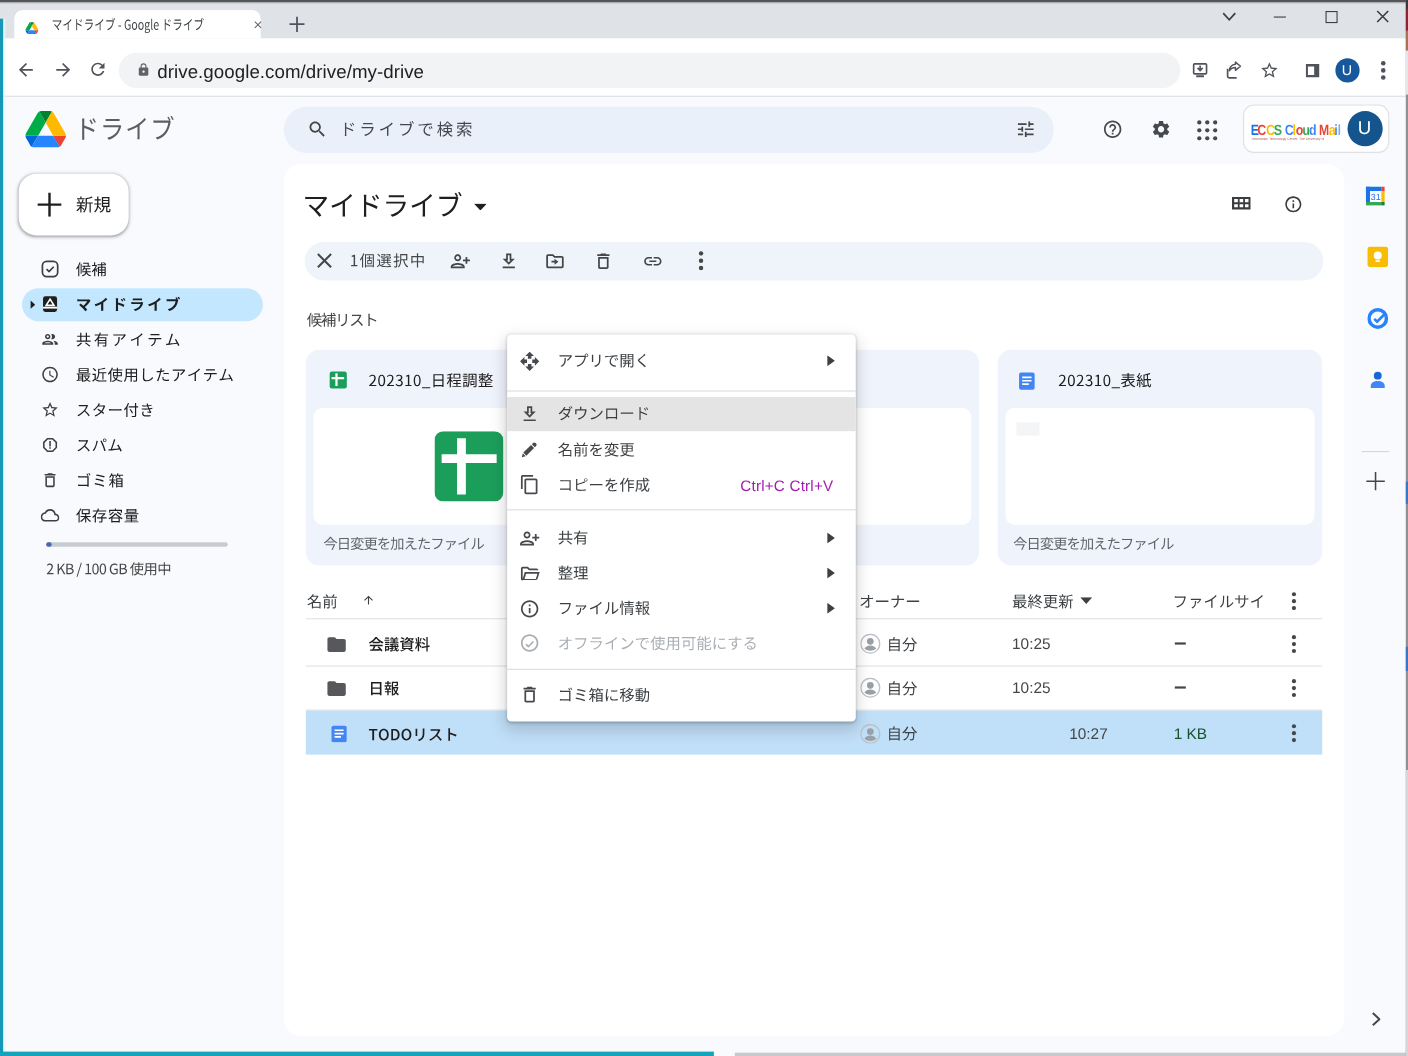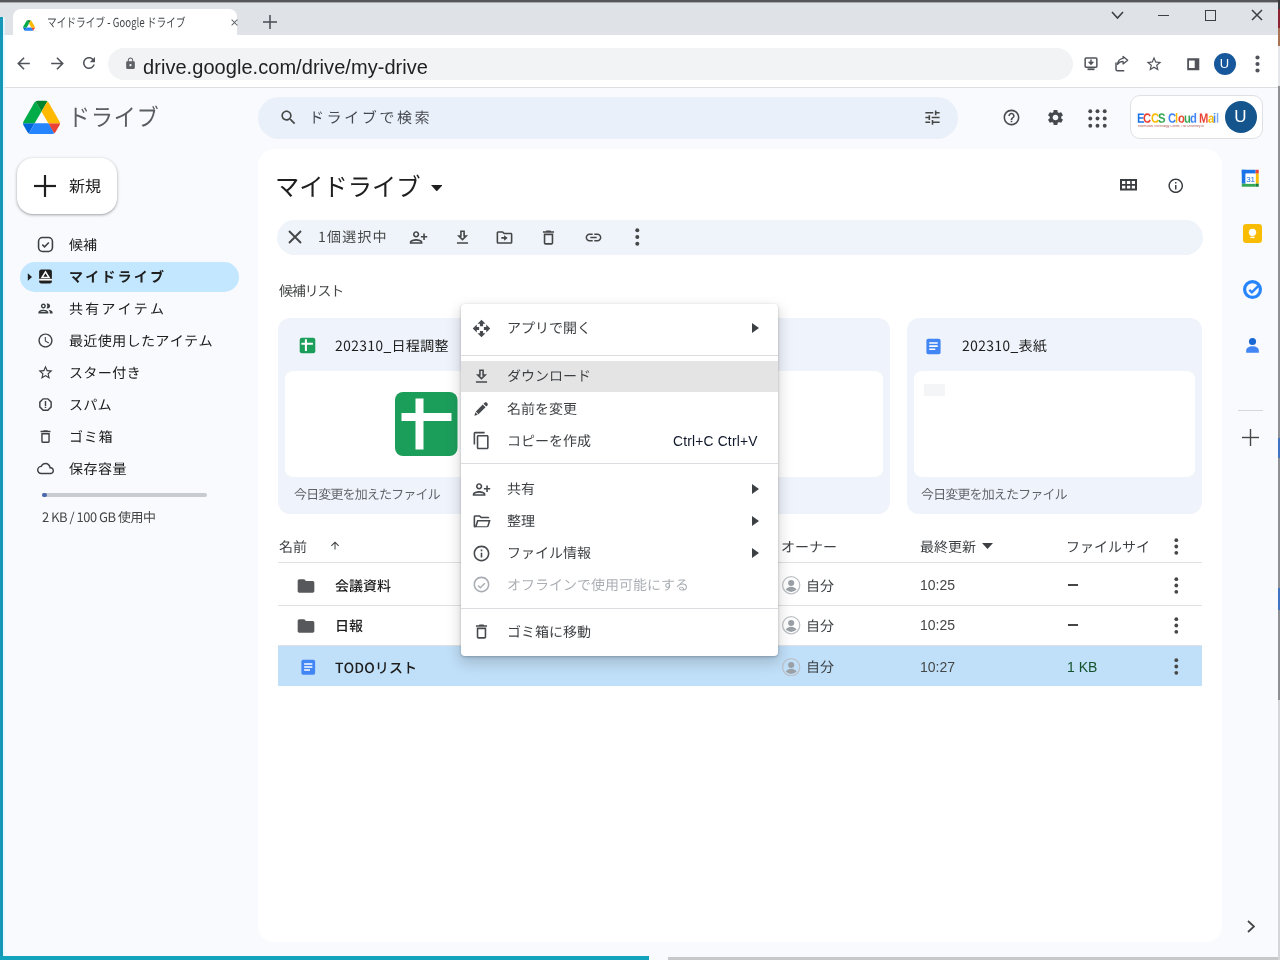--- a/index.html
+++ b/index.html
@@ -45,21 +45,21 @@
 <svg style="position:absolute;left:48px;top:54px;" width="19" height="19" viewBox="0 0 24 24">
       <path d="M12 4l-1.41 1.41L16.17 11H4v2h12.17l-5.58 5.59L12 20l8-8z" fill="#50535A"></path>
     </svg>
 <svg style="position:absolute;left:80px;top:54px;" width="18" height="18" viewBox="0 0 24 24">
       <path d="M17.65 6.35C16.2 4.9 14.21 4 12 4c-4.42 0-7.99 3.58-7.99 8s3.57 8 7.99 8c3.73 0 6.84-2.55 7.73-6h-2.08c-.82 2.33-3.04 4-5.65 4-3.31 0-6-2.69-6-6s2.69-6 6-6c1.66 0 3.14.69 4.22 1.78L13 11h7V4l-2.35 2.35z" fill="#50535A"></path>
     </svg>
 <div class="abs" style="left:108px;top:47.5px;width:965px;height:32px;background:#F1F3F4;border-radius:16px"></div>
 <svg style="position:absolute;left:123.5px;top:57px;" width="13" height="13" viewBox="0 0 24 24">
       <path d="M18 8h-1V6c0-2.76-2.24-5-5-5S7 3.24 7 6v2H6c-1.1 0-2 .9-2 2v10c0 1.1.9 2 2 2h12c1.1 0 2-.9 2-2V10c0-1.1-.9-2-2-2zm-6 9c-1.1 0-2-.9-2-2s.9-2 2-2 2 .9 2 2-.9 2-2 2zm3.1-9H8.9V6c0-1.71 1.39-3.1 3.1-3.1 1.71 0 3.1 1.39 3.1 3.1v2z" fill="#5F6368"></path>
     </svg>
-<div class="abs" style="left:143px;top:55.5px;font-size:20px;color:#202124;letter-spacing:0.05px">drive.google.com/drive/my-drive</div>
+<div class="abs" style="left:143px;top:55.5px;font-size:17px;color:#202124;letter-spacing:0.05px">drive.google.com/drive/my-drive</div>
 <svg class="abs" style="left:1082px;top:54.5px" width="18" height="18" viewBox="0 0 24 24">
       <g fill="none" stroke="#50535A" stroke-width="2">
         <rect x="4.2" y="4" width="15.6" height="12.2" rx="1.2"></rect>
         <path d="M12 6v5.4M8.9 9l3.1 3.1L15.1 9"></path>
       </g>
       <path d="M7.3 17.8h9.4v2.4H7.3z" fill="#50535A"></path>
     </svg>
 <svg class="abs" style="left:1113px;top:54.5px" width="18" height="18" viewBox="0 0 24 24">
       <path d="M4 10v9c0 1.1.9 2 2 2h9" stroke="#50535A" stroke-width="2" fill="none"></path>
       <path d="M13.5 4.5C9 5 6.5 8 6 12.5c1.8-2.7 4.2-4 7.5-4v3.4L19.6 7 13.5 2z" stroke="#50535A" stroke-width="1.8" fill="none" stroke-linejoin="round"></path>
@@ -379,21 +379,21 @@
       <path fill="#1f1f1f" d="M3.4 0.0H5.1V-8.9H8.1V-10.3H0.4V-8.9H3.4Z M13.9 0.2C16.6 0.2 18.4 -1.9 18.4 -5.2C18.4 -8.5 16.6 -10.5 13.9 -10.5C11.3 -10.5 9.4 -8.5 9.4 -5.2C9.4 -1.9 11.3 0.2 13.9 0.2ZM13.9 -1.2C12.2 -1.2 11.1 -2.8 11.1 -5.2C11.1 -7.6 12.2 -9.1 13.9 -9.1C15.6 -9.1 16.8 -7.6 16.8 -5.2C16.8 -2.8 15.6 -1.2 13.9 -1.2Z M20.7 0.0H23.4C26.5 0.0 28.3 -1.8 28.3 -5.2C28.3 -8.6 26.5 -10.3 23.3 -10.3H20.7ZM22.3 -1.3V-9.0H23.2C25.4 -9.0 26.6 -7.8 26.6 -5.2C26.6 -2.6 25.4 -1.3 23.2 -1.3Z M34.5 0.2C37.1 0.2 39.0 -1.9 39.0 -5.2C39.0 -8.5 37.1 -10.5 34.5 -10.5C31.8 -10.5 30.0 -8.5 30.0 -5.2C30.0 -1.9 31.8 0.2 34.5 0.2ZM34.5 -1.2C32.8 -1.2 31.7 -2.8 31.7 -5.2C31.7 -7.6 32.8 -9.1 34.5 -9.1C36.2 -9.1 37.3 -7.6 37.3 -5.2C37.3 -2.8 36.2 -1.2 34.5 -1.2Z M50.9 -10.7H49.2C49.3 -10.4 49.3 -9.9 49.3 -9.4C49.3 -8.9 49.3 -7.6 49.3 -7.0C49.3 -4.6 49.1 -3.5 48.1 -2.4C47.3 -1.4 46.1 -0.9 44.8 -0.5L45.9 0.7C47.0 0.3 48.4 -0.3 49.3 -1.4C50.3 -2.5 50.8 -3.7 50.8 -6.9C50.8 -7.5 50.8 -8.8 50.8 -9.4C50.8 -9.9 50.9 -10.4 50.9 -10.7ZM44.4 -10.6H42.8C42.8 -10.3 42.8 -9.8 42.8 -9.6C42.8 -9.1 42.8 -5.6 42.8 -4.9C42.8 -4.5 42.8 -4.0 42.8 -3.8H44.4C44.4 -4.0 44.3 -4.5 44.3 -4.9C44.3 -5.6 44.3 -9.1 44.3 -9.6C44.3 -10.0 44.4 -10.3 44.4 -10.6Z M65.4 -9.4 64.5 -10.1C64.2 -10.0 63.8 -10.0 63.2 -10.0C62.7 -10.0 58.7 -10.0 58.0 -10.0C57.6 -10.0 56.8 -10.0 56.5 -10.1V-8.5C56.7 -8.5 57.5 -8.6 58.0 -8.6C58.6 -8.6 62.6 -8.6 63.2 -8.6C62.8 -7.5 61.9 -5.9 61.0 -4.9C59.6 -3.3 57.5 -1.6 55.2 -0.8L56.3 0.4C58.3 -0.5 60.2 -2.0 61.7 -3.6C63.1 -2.3 64.5 -0.8 65.4 0.5L66.7 -0.6C65.8 -1.7 64.1 -3.5 62.7 -4.7C63.6 -6.0 64.5 -7.5 65.0 -8.7C65.1 -8.9 65.3 -9.3 65.4 -9.4Z M72.6 -1.3C72.6 -0.7 72.6 0.0 72.5 0.5H74.2C74.2 0.0 74.1 -0.9 74.1 -1.3V-5.6C75.7 -5.1 78.0 -4.2 79.4 -3.4L80.1 -5.0C78.7 -5.6 76.0 -6.6 74.1 -7.2V-9.4C74.1 -9.9 74.2 -10.5 74.2 -10.9H72.5C72.6 -10.5 72.6 -9.8 72.6 -9.4C72.6 -8.2 72.6 -2.2 72.6 -1.3Z"></path>
     </svg>
 <svg class="abs" style="left:782.3px;top:657.5999999999999px" width="18.4" height="18.4" viewBox="0 0 24 24">
       <circle cx="12" cy="12" r="11.2" fill="none" stroke="#BDC1C6" stroke-width="1.6"></circle>
       <circle cx="12" cy="9.2" r="4" fill="#9AA0A6"></circle>
       <path d="M12 14c-3.3 0-6.2 1.7-6.9 4.1a11.2 11.2 0 0 0 13.8 0C18.2 15.7 15.3 14 12 14z" fill="#9AA0A6"></path>
     </svg>
 <svg style="position:absolute;left:805.5px;top:655.0px;overflow:visible;" width="30" height="22" viewBox="0 -17 30 22">
       <path fill="#3C4043" d="M3.3 -5.8H10.8V-3.7H3.3ZM3.3 -6.7V-8.8H10.8V-6.7ZM3.3 -2.7H10.8V-0.6H3.3ZM6.4 -11.8C6.3 -11.2 6.0 -10.5 5.8 -9.8H2.3V1.1H3.3V0.4H10.8V1.1H11.9V-9.8H6.9C7.1 -10.4 7.4 -11.0 7.6 -11.6Z M18.5 -11.5C17.7 -9.3 16.1 -7.4 14.3 -6.2C14.6 -6.0 15.0 -5.6 15.2 -5.4C17.0 -6.7 18.6 -8.8 19.7 -11.2ZM23.4 -11.5 22.4 -11.1C23.5 -9.0 25.2 -6.7 26.8 -5.5C27.0 -5.8 27.4 -6.2 27.7 -6.4C26.1 -7.5 24.3 -9.6 23.4 -11.5ZM16.6 -6.5V-5.4H19.5C19.2 -3.1 18.4 -0.8 15.1 0.3C15.3 0.5 15.6 0.9 15.8 1.2C19.3 -0.1 20.2 -2.7 20.6 -5.4H24.2C24.1 -1.9 23.9 -0.5 23.5 -0.1C23.4 0.0 23.2 0.1 22.9 0.1C22.6 0.1 21.7 0.0 20.8 -0.0C21.0 0.3 21.1 0.7 21.2 1.0C22.0 1.1 22.9 1.1 23.4 1.0C23.9 1.0 24.2 0.9 24.5 0.5C24.9 0.0 25.1 -1.6 25.4 -6.0C25.4 -6.1 25.4 -6.5 25.4 -6.5Z"></path>
     </svg>
-<div class="abs" style="left:920px;top:658.8px;font-size:14px;color:#444746">10:27</div>
+<div class="abs" style="left:972px;top:658.8px;font-size:14px;color:#444746">10:27</div>
 <div class="abs" style="left:1067px;top:658.8px;font-size:14px;color:#14532d">1 KB</div>
 <svg class="abs" style="left:1174px;top:658.3px" width="4.6" height="17" viewBox="0 0 4.6 17">
       <circle cx="2.3" cy="2.2" r="1.9" fill="#444746"></circle>
       <circle cx="2.3" cy="8.5" r="1.9" fill="#444746"></circle>
       <circle cx="2.3" cy="14.8" r="1.9" fill="#444746"></circle>
     </svg>
 <div class="abs" style="left:461px;top:304px;width:317px;height:351.5px;background:#fff;border-radius:4px;box-shadow:0 1px 3px rgba(0,0,0,.24),0 6px 14px 2px rgba(0,0,0,.15);z-index:50"></div>
 <div class="abs" style="left:461px;top:360.5px;width:317px;height:31px;background:#E4E4E5;z-index:51"></div>
 <svg style="position:absolute;left:471.5px;top:318.5px;z-index:52;" width="19" height="19" viewBox="0 0 24 24">
       <path d="M10 9h4V6h3l-5-5-5 5h3v3zm-1 1H6V7l-5 5 5 5v-3h3v-4zm14 2l-5-5v3h-3v4h3v3l5-5zm-9 3h-4v3H7l5 5 5-5h-3v-3z" fill="#46494D"></path>
@@ -459,21 +459,21 @@
     </svg>
 <svg style="position:absolute;left:471.5px;top:622.0px;z-index:52;" width="19" height="19" viewBox="0 0 24 24">
       <path d="M6 19c0 1.1.9 2 2 2h8c1.1 0 2-.9 2-2V7H6v12zM8 9h8v10H8V9zm7.5-5l-1-1h-5l-1 1H5v2h14V4h-3.5z" fill="#46494D"></path>
     </svg>
 <svg style="position:absolute;left:507.0px;top:619.8px;overflow:visible;z-index:52;" width="86" height="22" viewBox="0 -17 86 22">
       <path fill="#3d4043" d="M10.3 -11.6 9.5 -11.2C9.9 -10.7 10.4 -9.9 10.6 -9.3L11.4 -9.7C11.1 -10.2 10.6 -11.1 10.3 -11.6ZM12.1 -12.0 11.3 -11.6C11.7 -11.1 12.1 -10.3 12.4 -9.8L13.2 -10.1C12.9 -10.6 12.4 -11.5 12.1 -12.0ZM2.0 -1.5V-0.2C2.3 -0.2 3.0 -0.2 3.5 -0.2H10.4L10.4 0.5H11.6C11.6 0.3 11.6 -0.3 11.6 -0.8V-8.0C11.6 -8.4 11.6 -8.8 11.6 -9.1C11.3 -9.1 10.9 -9.1 10.6 -9.1H3.7C3.2 -9.1 2.6 -9.1 2.1 -9.2V-7.9C2.5 -8.0 3.1 -8.0 3.7 -8.0H10.4V-1.4H3.5C2.9 -1.4 2.3 -1.4 2.0 -1.5Z M18.0 -10.6 17.6 -9.6C19.5 -9.3 23.2 -8.5 24.9 -7.9L25.4 -9.0C23.6 -9.6 19.8 -10.4 18.0 -10.6ZM17.4 -6.9 17.0 -5.9C19.0 -5.6 22.4 -4.8 24.0 -4.1L24.4 -5.2C22.7 -5.9 19.3 -6.6 17.4 -6.9ZM16.6 -2.8 16.2 -1.8C18.5 -1.4 22.6 -0.5 24.5 0.4L24.9 -0.7C23.0 -1.5 19.0 -2.5 16.6 -2.8Z M36.0 -4.1H39.7V-2.7H36.0ZM36.0 -4.9V-6.3H39.7V-4.9ZM36.0 -1.8H39.7V-0.4H36.0ZM35.0 -7.3V1.1H36.0V0.5H39.7V1.0H40.8V-7.3ZM30.6 -11.8C30.1 -10.4 29.4 -9.0 28.5 -8.1C28.8 -8.0 29.2 -7.7 29.4 -7.5C29.9 -8.0 30.3 -8.7 30.7 -9.5H31.3C31.6 -8.9 31.8 -8.3 32.0 -7.8H31.3V-6.2H28.8V-5.2H31.1C30.5 -3.7 29.4 -2.1 28.5 -1.2C28.7 -1.0 29.0 -0.6 29.1 -0.4C29.9 -1.2 30.7 -2.4 31.3 -3.6V1.1H32.3V-3.6C32.9 -3.0 33.6 -2.2 33.9 -1.8L34.6 -2.6C34.2 -2.9 32.9 -4.2 32.3 -4.7V-5.2H34.5V-6.2H32.3V-7.7L33.0 -8.0C32.8 -8.4 32.6 -9.0 32.3 -9.5H34.8V-10.4H31.1C31.3 -10.8 31.5 -11.2 31.6 -11.6ZM36.1 -11.8C35.7 -10.4 34.9 -9.1 34.0 -8.2C34.3 -8.1 34.7 -7.8 34.9 -7.6C35.4 -8.1 35.9 -8.8 36.2 -9.5H37.1C37.5 -8.9 38.0 -8.1 38.2 -7.6L39.1 -8.0C38.9 -8.4 38.6 -9.0 38.2 -9.5H41.3V-10.4H36.7C36.8 -10.8 37.0 -11.2 37.1 -11.6Z M48.4 -9.5V-8.3C49.9 -8.2 52.6 -8.2 54.1 -8.3V-9.5C52.7 -9.3 49.9 -9.2 48.4 -9.5ZM48.9 -3.8 47.9 -3.9C47.8 -3.2 47.7 -2.7 47.7 -2.2C47.7 -0.9 48.7 -0.1 51.1 -0.1C52.5 -0.1 53.7 -0.2 54.6 -0.4L54.6 -1.6C53.4 -1.3 52.3 -1.2 51.1 -1.2C49.2 -1.2 48.7 -1.8 48.7 -2.5C48.7 -2.8 48.8 -3.2 48.9 -3.8ZM45.7 -10.5 44.5 -10.6C44.5 -10.3 44.4 -10.0 44.4 -9.6C44.2 -8.5 43.7 -6.1 43.7 -4.0C43.7 -2.1 44.0 -0.5 44.3 0.5L45.3 0.4C45.2 0.3 45.2 0.1 45.2 -0.1C45.2 -0.3 45.2 -0.5 45.3 -0.7C45.4 -1.4 45.9 -2.9 46.3 -3.9L45.7 -4.3C45.5 -3.7 45.1 -2.9 44.9 -2.3C44.8 -3.0 44.8 -3.5 44.8 -4.2C44.8 -5.8 45.2 -8.3 45.5 -9.6C45.5 -9.8 45.6 -10.3 45.7 -10.5Z M64.6 -9.7H67.4C67.0 -8.9 66.4 -8.3 65.8 -7.8C65.4 -8.2 64.6 -8.7 64.0 -9.1ZM65.0 -11.8C64.4 -10.7 63.2 -9.4 61.4 -8.6C61.6 -8.4 62.0 -8.1 62.1 -7.8C62.5 -8.1 62.9 -8.3 63.3 -8.6C63.9 -8.2 64.6 -7.6 65.1 -7.2C64.1 -6.5 62.9 -6.0 61.7 -5.7C61.9 -5.5 62.1 -5.1 62.2 -4.9C65.0 -5.7 67.6 -7.3 68.7 -10.3L68.1 -10.6L67.9 -10.5H65.3C65.6 -10.9 65.8 -11.2 66.0 -11.6ZM65.2 -4.3H68.1C67.7 -3.4 67.1 -2.7 66.4 -2.1C65.9 -2.5 65.1 -3.1 64.4 -3.6C64.7 -3.8 65.0 -4.0 65.2 -4.3ZM65.7 -6.5C65.1 -5.2 63.7 -3.9 61.6 -2.9C61.8 -2.7 62.1 -2.4 62.3 -2.2C62.7 -2.4 63.2 -2.7 63.6 -3.0C64.4 -2.5 65.1 -1.9 65.6 -1.4C64.4 -0.6 62.9 -0.1 61.4 0.2C61.6 0.4 61.8 0.9 61.9 1.1C65.3 0.4 68.3 -1.4 69.5 -4.9L68.8 -5.2L68.6 -5.2H66.0C66.3 -5.5 66.6 -5.9 66.8 -6.3ZM61.1 -11.6C60.0 -11.1 58.2 -10.7 56.6 -10.4C56.7 -10.2 56.9 -9.8 56.9 -9.6C57.6 -9.7 58.3 -9.8 59.0 -10.0V-7.8H56.7V-6.8H58.8C58.3 -5.2 57.3 -3.4 56.4 -2.4C56.6 -2.2 56.8 -1.7 56.9 -1.4C57.7 -2.3 58.4 -3.7 59.0 -5.1V1.1H60.0V-4.9C60.5 -4.4 61.0 -3.6 61.3 -3.2L61.9 -4.0C61.6 -4.4 60.4 -5.6 60.0 -6.0V-6.8H61.8V-7.8H60.0V-10.2C60.7 -10.4 61.3 -10.5 61.8 -10.8Z M79.2 -11.6C79.2 -10.5 79.2 -9.5 79.1 -8.5H77.5V-7.5H79.1C79.0 -4.9 78.6 -2.6 77.4 -0.9V-1.0L74.6 -0.7V-1.8H77.3V-2.6H74.6V-3.5H77.3V-7.7H74.6V-8.5H77.6V-9.4H74.6V-10.4C75.6 -10.5 76.6 -10.6 77.3 -10.8L76.8 -11.6C75.4 -11.3 72.8 -11.0 70.7 -10.9C70.8 -10.7 71.0 -10.4 71.0 -10.2C71.8 -10.2 72.7 -10.2 73.6 -10.3V-9.4H70.6V-8.5H73.6V-7.7H71.0V-3.5H73.6V-2.6H71.0V-1.8H73.6V-0.6L70.6 -0.3L70.7 0.6C72.3 0.4 74.5 0.2 76.6 -0.1C76.5 0.1 76.2 0.3 76.0 0.4C76.3 0.6 76.7 1.0 76.8 1.2C79.3 -0.7 79.9 -3.8 80.1 -7.5H82.1C82.0 -2.4 81.8 -0.5 81.5 -0.1C81.3 0.1 81.2 0.1 81.0 0.1C80.7 0.1 80.1 0.1 79.4 0.0C79.6 0.3 79.7 0.8 79.7 1.1C80.4 1.1 81.0 1.1 81.4 1.0C81.8 1.0 82.1 0.9 82.4 0.5C82.8 -0.1 83.0 -2.0 83.1 -8.0C83.1 -8.1 83.1 -8.5 83.1 -8.5H80.2C80.2 -9.5 80.2 -10.5 80.2 -11.6ZM71.9 -5.2H73.6V-4.2H71.9ZM74.6 -5.2H76.4V-4.2H74.6ZM71.9 -6.9H73.6V-5.9H71.9ZM74.6 -6.9H76.4V-5.9H74.6Z"></path>
     </svg>
 <div class="abs" style="left:461px;top:354.5px;width:317px;height:1.2px;background:#DADCE0;z-index:52"></div>
 <div class="abs" style="left:461px;top:462.5px;width:317px;height:1.2px;background:#DADCE0;z-index:52"></div>
 <div class="abs" style="left:461px;top:607.5px;width:317px;height:1.2px;background:#DADCE0;z-index:52"></div>
-<div class="abs" style="left:673px;top:433.5px;font-size:13.8px;color:#0f172a;z-index:52;letter-spacing:0.2px">Ctrl+C Ctrl+V</div>
+<div class="abs" style="left:673px;top:433.5px;font-size:13.8px;color:#a21caf;z-index:52;letter-spacing:0.2px">Ctrl+C Ctrl+V</div>
 <svg class="abs" style="left:1241px;top:168.5px" width="18.5" height="18.5" viewBox="0 0 24 24">
 <path d="M1 1h18v5H1z" fill="#1a73e8"></path>
       <path d="M1 1h5v18H1z" fill="#1a73e8"></path>
 <path d="M19 1h4v5h-4z" fill="#ea4335"></path>
       <path d="M19 6h4v13h-4z" fill="#fbbc04"></path>
 <path d="M1 19h18v4H1z" fill="#34a853"></path>
       <path d="M19 19h4v4h-4z" fill="#188038"></path>
 <rect x="6" y="6" width="13" height="13" fill="#fff"></rect>
 <text x="12.5" y="16.4" font-size="10.5" text-anchor="middle" fill="#1a73e8" font-family="Liberation Sans">31</text>
     </svg>

